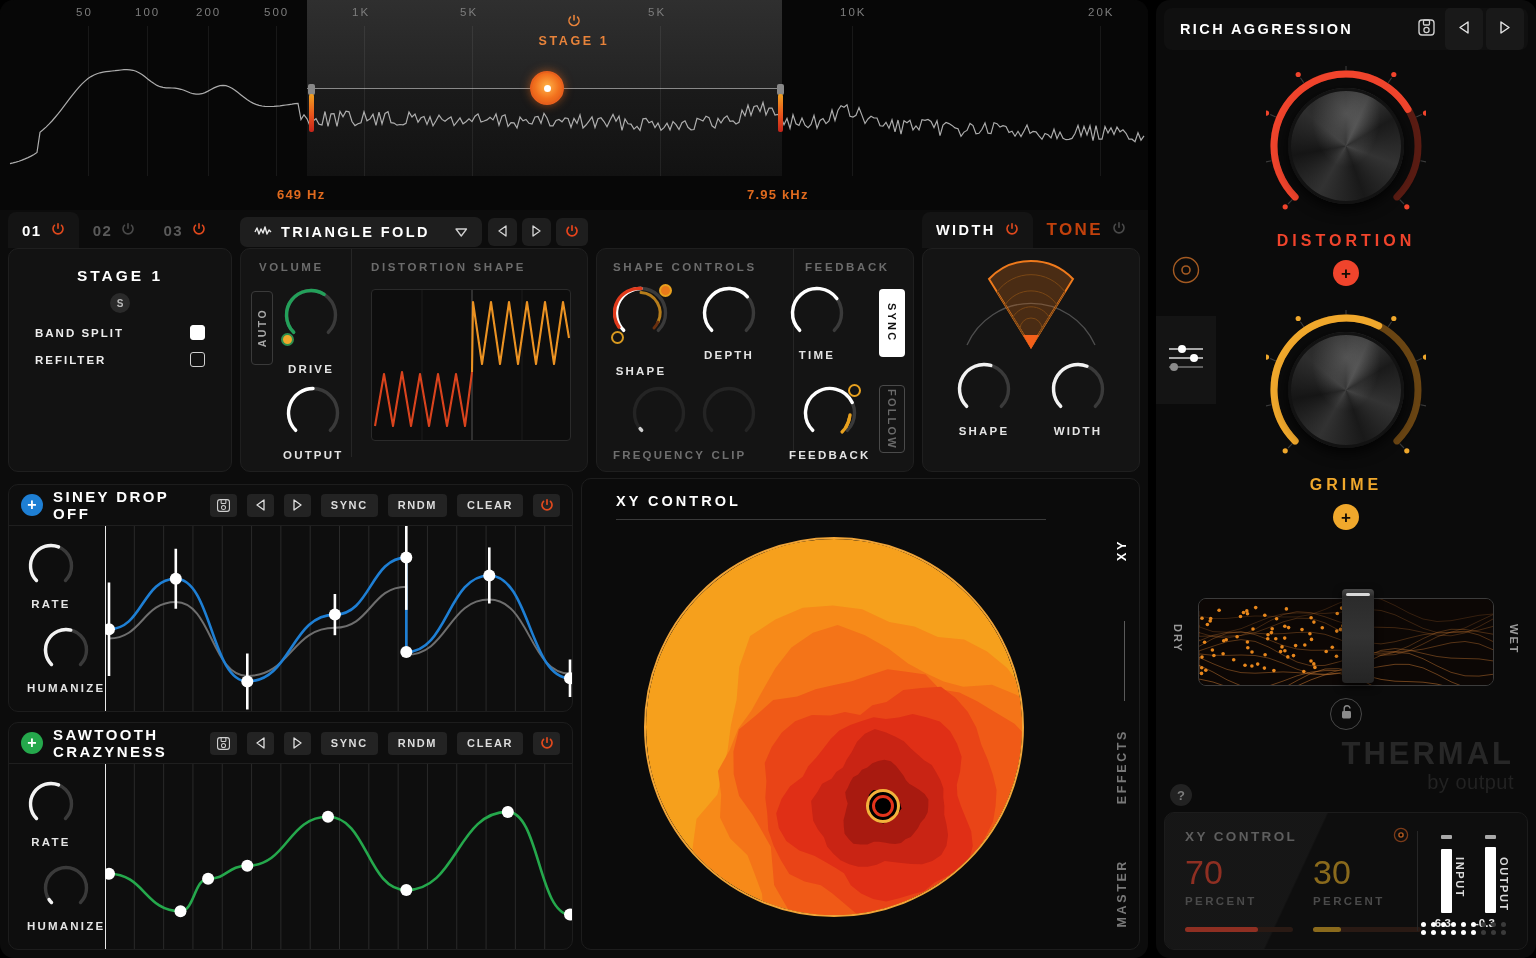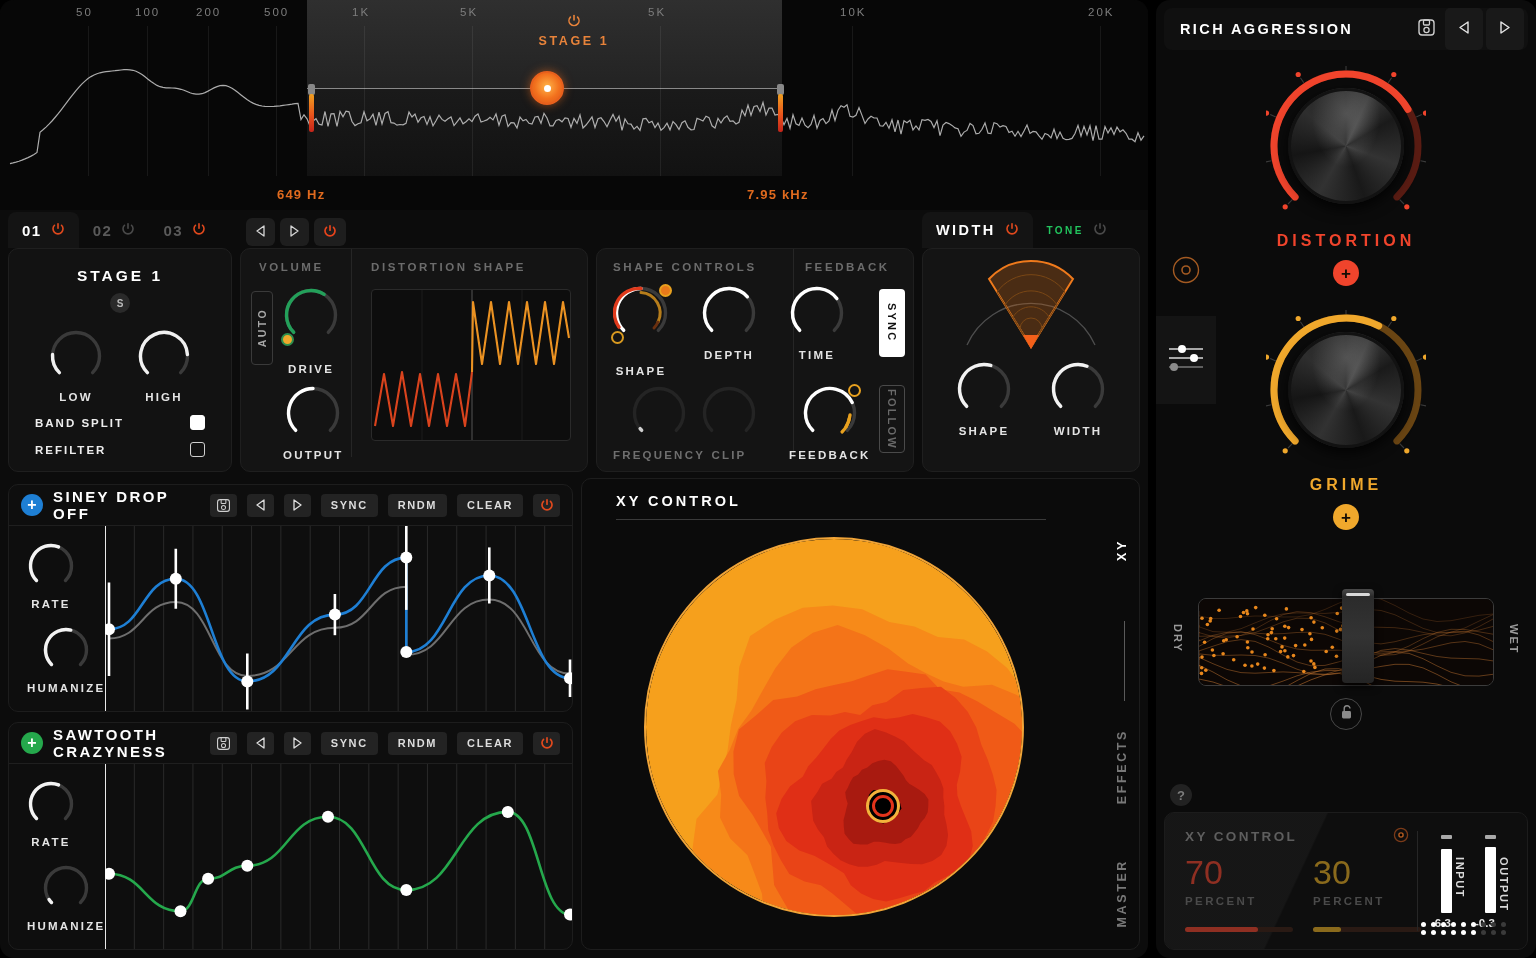--- a/index.html
+++ b/index.html
@@ -349,53 +349,46 @@
       <span>03</span>
       <span><svg width="14" height="14" viewBox="0 0 14 14">
         <path d="M7 1.8 L7 6.2" stroke="#e0491d" stroke-width="1.6" stroke-linecap="round"></path>
         <path d="M3.5 3.3 A5 5 0 1 0 10.5 3.3" stroke="#e0491d" stroke-width="1.6" fill="none" stroke-linecap="round"></path>
       </svg></span>
           </div>
         </div>
       <div class="card stage-card">
         <div class="stage-title">STAGE 1</div>
         <div class="s-badge">S</div>
-        <div style="display:flex;justify-content:center;gap:34px;margin-top:16px;" id="stageKnobs">
-            <div style="text-align:center">
-    <div style="position:relative;width:54px;height:54px;margin:0 auto;">
-      <svg width="54" height="54" viewBox="0 0 54 54" style="display:block">
-                  <path d="M10.382990642116134 43.61700935788387 A23.5 23.5 0 1 1 43.61700935788389 43.617009357883845" fill="none" stroke="#3a3a3a" stroke-width="3.4" stroke-linecap="round"></path>
-                  <path d="M10.382990642116134 43.61700935788387 A23.5 23.5 0 0 1 3.5463718819356167 25.524422791061138" fill="none" stroke="#f0f0f0" stroke-width="3.4" stroke-linecap="round"></path>
-                </svg>
-    </div>
-    <div class="knob-lbl" style="margin-top:8px">LOW</div>
-  </div>
-            <div style="text-align:center">
-    <div style="position:relative;width:54px;height:54px;margin:0 auto;">
-      <svg width="54" height="54" viewBox="0 0 54 54" style="display:block">
-                  <path d="M10.382990642116134 43.61700935788387 A23.5 23.5 0 1 1 43.61700935788389 43.617009357883845" fill="none" stroke="#3a3a3a" stroke-width="3.4" stroke-linecap="round"></path>
-                  <path d="M10.382990642116134 43.61700935788387 A23.5 23.5 0 1 1 50.45362811806439 25.524422791061138" fill="none" stroke="#f0f0f0" stroke-width="3.4" stroke-linecap="round"></path>
-                </svg>
-    </div>
-    <div class="knob-lbl" style="margin-top:8px">HIGH</div>
-  </div>
-          </div>
         <div id="stageChecks">
             <div class="checkrow">
        <span>BAND SPLIT</span>
        <span class="cbox on"></span>
      </div>
             <div class="checkrow">
        <span>REFILTER</span>
        <span class="cbox"></span>
      </div>
           </div>
       </div>
 
       <div class="tabhdr dist-tabs">
+        <div class="tab-item" style="background:#1e1e1e;border-radius:7px;height:30px;flex:1;margin-top:4px;">
+          <span>
+            <svg width="18" height="12" viewBox="0 0 18 12">
+              <path d="M1 7 L3 3 L5 9 L7 4 L9 8 L11 2 L13 9 L15 5 L17 7" stroke="#e8e8e8" stroke-width="1.4" fill="none" stroke-linejoin="round"></path>
+            </svg>
+          </span>
+          <span style="color:#fff;flex:1">TRIANGLE FOLD</span>
+          <span>
+            <svg width="13" height="9" viewBox="0 0 13 9">
+                <path d="M1 1 L11.5 1 L6.25 8 Z" fill="none" stroke="#cfcfcf" stroke-width="1.3" stroke-linejoin="round"></path>
+              </svg>
+          </span>
+        </div>
         <div class="tab-item" style="background:#1e1e1e;border-radius:6px;height:28px;margin:4px 0 0 6px;padding:0 9px;">
           <span>
             <svg width="11" height="12" viewBox="0 0 11 12">
                 <path d="M9 1 L9 11 L2 6 Z" fill="none" stroke="#d6d6d6" stroke-width="1.3" stroke-linejoin="round"></path>
               </svg></span>
         </div>
         <div class="tab-item" style="background:#1e1e1e;border-radius:6px;height:28px;margin:4px 0 0 5px;padding:0 9px;">
           <span>
             <svg width="11" height="12" viewBox="0 0 11 12">
                 <path d="M2 1 L2 11 L9 6 Z" fill="none" stroke="#d6d6d6" stroke-width="1.3" stroke-linejoin="round"></path>
@@ -549,21 +542,21 @@
       </div>
 
       <div class="tabhdr width-tabs" id="widthTabs">
           <div class="tab-item" style="color:#fff;font-size:14.5px;background:#141414;border-radius:8px 8px 0 0;">
       <span>WIDTH</span>
       <span><svg width="14" height="14" viewBox="0 0 14 14">
         <path d="M7 1.8 L7 6.2" stroke="#e0491d" stroke-width="1.6" stroke-linecap="round"></path>
         <path d="M3.5 3.3 A5 5 0 1 0 10.5 3.3" stroke="#e0491d" stroke-width="1.6" fill="none" stroke-linecap="round"></path>
       </svg></span>
           </div>
-          <div class="tab-item" style="color:#22c55e;font-size:10px;">
+          <div class="tab-item" style="color:#c2410c;font-size:17px;">
       <span>TONE</span>
       <span><svg width="14" height="14" viewBox="0 0 14 14">
         <path d="M7 1.8 L7 6.2" stroke="#4a4a4a" stroke-width="1.6" stroke-linecap="round"></path>
         <path d="M3.5 3.3 A5 5 0 1 0 10.5 3.3" stroke="#4a4a4a" stroke-width="1.6" fill="none" stroke-linecap="round"></path>
       </svg></span>
           </div>
         </div>
       <div class="card width-card">
         <div style="position:absolute;left:0;right:0;top:10px;display:flex;justify-content:center;">
           <svg width="200" height="96" viewBox="0 0 200 96">
@@ -1029,20 +1022,27 @@
         <svg width="15" height="16" viewBox="0 0 15 16">
           <rect x="3" y="7" width="9" height="7.4" rx="1.4" fill="#8a8a8a"></rect>
           <path d="M5.2 7 V4.8 A2.8 2.8 0 0 1 11 4.6" fill="none" stroke="#8a8a8a" stroke-width="1.4"></path>
         </svg></span>
     </div>
 
     <div class="help-btn">
       <span>?</span>
     </div>
 
+    <div class="brand">
+      <div class="brand-1">THERMAL</div>
+      <div class="brand-2">
+        <span>by</span>
+        <span>output</span>
+      </div>
+    </div>
 
     <div class="footer">
       <div class="footer-sheen"></div>
       <div class="f-title">XY CONTROL</div>
       <div style="position:absolute;right:118px;top:14px;">
         <span>
           <svg width="16" height="16" viewBox="0 0 16 16">
             <circle cx="8" cy="8" r="6.6" fill="none" stroke="#7a3a18" stroke-width="1.3"></circle>
             <circle cx="8" cy="8" r="2.1" fill="#a8estroke" stroke="#b55c20" stroke-width="1.4"></circle>
           </svg></span>

